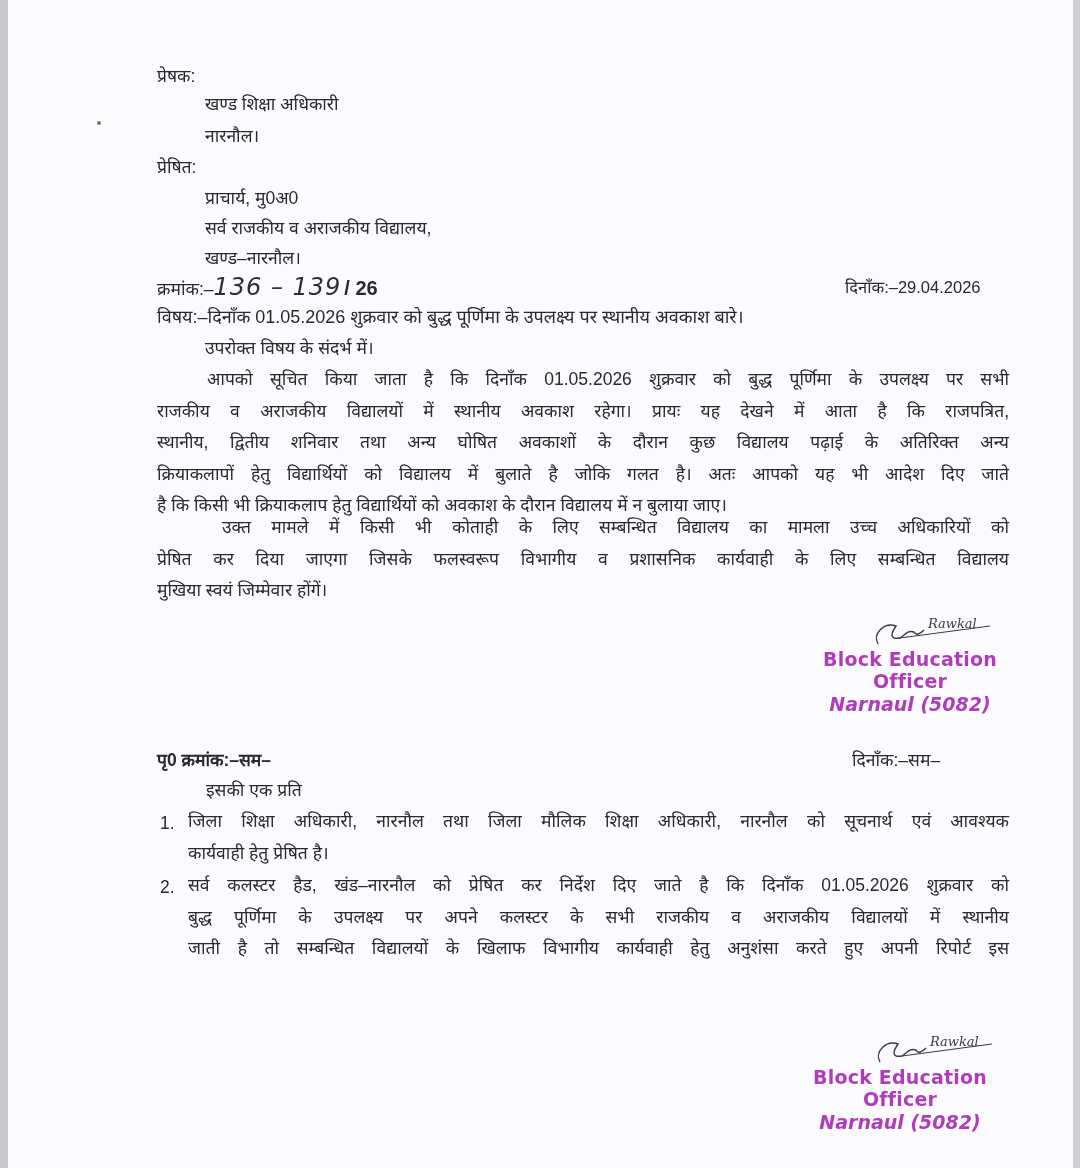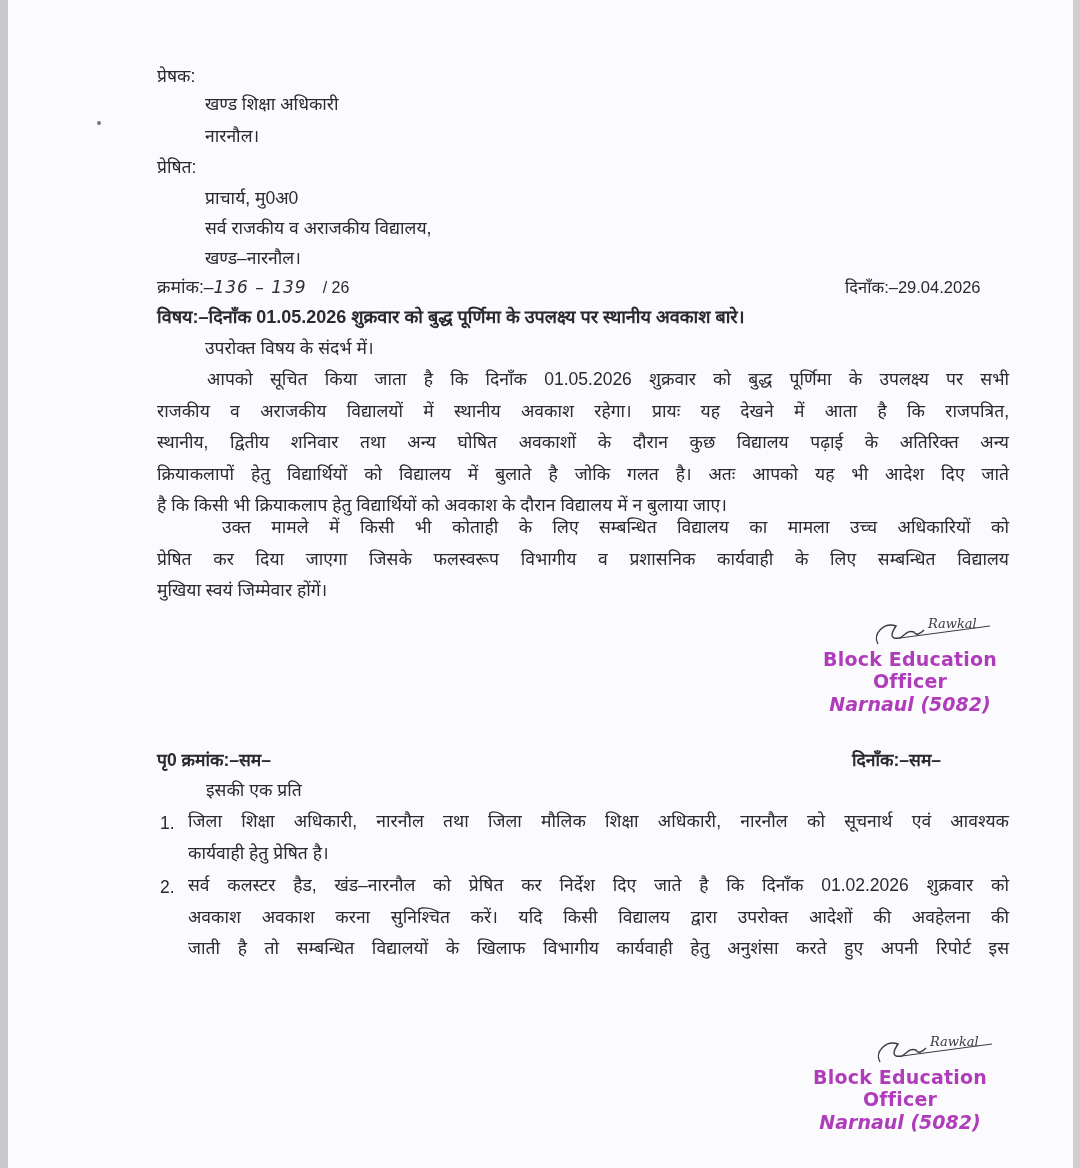--- a/index.html
+++ b/index.html
@@ -10,29 +10,29 @@
     color: #2a2a2e;
   }
   .page {
     position: absolute; left: 8px; top: 0; width: 1065px; height: 1168px;
     background: #fbfafc;
   }
   .edge-left { position:absolute; left:0; top:0; width:8px; height:1168px; background:#c9c9cb; }
   .edge-right { position:absolute; left:1073px; top:0; width:7px; height:1168px; background:#cfcfd1; }
   .abs { position: absolute; white-space: nowrap; }
   .t { font-size: 17.5px; line-height: 24px; }
-  .bold { font-weight: bold; }
+  .bold { font-weight: normal; }
   .para {
     position: absolute; left: 157px; width: 852px;
     font-size: 17.5px; line-height: 31.5px; text-align: justify;
   }
   .para .line { display: block; text-align: justify; text-align-last: justify; white-space: nowrap; }
   .para .line.last { text-align-last: left; }
   .hand {
-    font-family: "DejaVu Sans", sans-serif; font-style: italic; font-size: 17px;
+    font-family: "DejaVu Sans", sans-serif; font-style: italic; font-size: 24px;
     letter-spacing: 1px; color: #2f2f35;
   }
   .stamp {
     position: absolute; color: #a21caf; font-family: "DejaVu Sans", sans-serif;
     font-weight: bold; text-align: center; opacity: 0.85;
   }
   .stamp .l1 { font-size: 19px; letter-spacing: 0.2px; display:block; }
   .stamp .l2 { font-size: 19px; display:block; margin-top: 1px; font-style: italic; }
   .sig {
     position: absolute; font-family: "DejaVu Serif", serif; font-style: italic;
@@ -51,21 +51,21 @@
 <div class="abs t" style="left:157px;top:64px;">प्रेषक:</div>
 <div class="abs t" style="left:205px;top:92px;">खण्ड शिक्षा अधिकारी</div>
 <div class="abs t" style="left:205px;top:124px;">नारनौल।</div>
 
 <div class="abs t" style="left:157px;top:155px;">प्रेषित:</div>
 <div class="abs t" style="left:205px;top:186px;">प्राचार्य, मु0अ0</div>
 <div class="abs t" style="left:205px;top:216px;">सर्व राजकीय व अराजकीय विद्यालय,</div>
 <div class="abs t" style="left:205px;top:246px;">खण्ड–नारनौल।</div>
 
 <div class="abs t" style="left:157px;top:275px;">
-  <span>क्रमांक:–</span><span class="hand">136 – 139</span><span style="font-size:16px;margin-left:16px;">/ 26</span>
+  <span>क्रमांक:–</span><span class="hand">136 – 139</span><span style="font-size:20px;margin-left:3px;font-weight:bold;">/ 26</span>
 </div>
 <div class="abs t" style="left:845px;top:275px;font-size:16.5px;">दिनाँक:–29.04.2026</div>
 
 <div class="abs t bold" style="left:157px;top:305px;font-size:18px;">विषय:–दिनाँक 01.05.2026 शुक्रवार को बुद्ध पूर्णिमा के उपलक्ष्य पर स्थानीय अवकाश बारे।</div>
 <div class="abs t" style="left:205px;top:336px;">उपरोक्त विषय के संदर्भ में।</div>
 
 <div class="para" style="top:364px;">
   <span class="line" style="padding-left:50px;">आपको सूचित किया जाता है कि दिनाँक 01.05.2026 शुक्रवार को बुद्ध पूर्णिमा के उपलक्ष्य पर सभी</span>
   <span class="line">राजकीय व अराजकीय विद्यालयों में स्थानीय अवकाश रहेगा। प्रायः यह देखने में आता है कि राजपत्रित,</span>
   <span class="line">स्थानीय, द्वितीय शनिवार तथा अन्य घोषित अवकाशों के दौरान कुछ विद्यालय पढ़ाई के अतिरिक्त अन्य</span>
@@ -96,22 +96,22 @@
 <div class="abs t" style="left:206px;top:778px;">इसकी एक प्रति</div>
 
 <div class="abs t" style="left:160px;top:811px;">1.</div>
 <div class="para" style="left:188px;width:821px;top:806px;">
   <span class="line">जिला शिक्षा अधिकारी, नारनौल तथा जिला मौलिक शिक्षा अधिकारी, नारनौल को सूचनार्थ एवं आवश्यक</span>
   <span class="line last">कार्यवाही हेतु प्रेषित है।</span>
 </div>
 
 <div class="abs t" style="left:160px;top:875px;">2.</div>
 <div class="para" style="left:188px;width:821px;top:870px;">
-  <span class="line">सर्व कलस्टर हैड, खंड–नारनौल को प्रेषित कर निर्देश दिए जाते है कि दिनाँक 01.02.2026 शुक्रवार को</span>
-  <span class="line">अवकाश अवकाश करना सुनिश्चित करें। यदि किसी विद्यालय द्वारा उपरोक्त आदेशों की अवहेलना की</span>
+  <span class="line">सर्व कलस्टर हैड, खंड–नारनौल को प्रेषित कर निर्देश दिए जाते है कि दिनाँक 01.05.2026 शुक्रवार को</span>
+  <span class="line">बुद्ध पूर्णिमा के उपलक्ष्य पर अपने कलस्टर के सभी राजकीय व अराजकीय विद्यालयों में स्थानीय</span>
   <span class="line">जाती है तो सम्बन्धित विद्यालयों के खिलाफ विभागीय कार्यवाही हेतु अनुशंसा करते हुए अपनी रिपोर्ट इस</span>
 </div>
 
 <div class="sig" style="left:872px;top:1030px;">
   <svg width="130" height="40" viewBox="0 0 130 40">
     <path d="M8 32 C2 22,14 10,26 14 C22 20,18 28,30 26 C36 22,38 18,44 20 C46 24,50 22,54 18" fill="none" stroke="#3a3a40" stroke-width="1.4"></path>
     <text x="58" y="16" font-size="13" font-style="italic" fill="#3a3a40" font-family="DejaVu Serif, serif">Rawkal</text>
     <path d="M30 26 L120 14" fill="none" stroke="#3a3a40" stroke-width="1"></path>
   </svg>
 </div>

